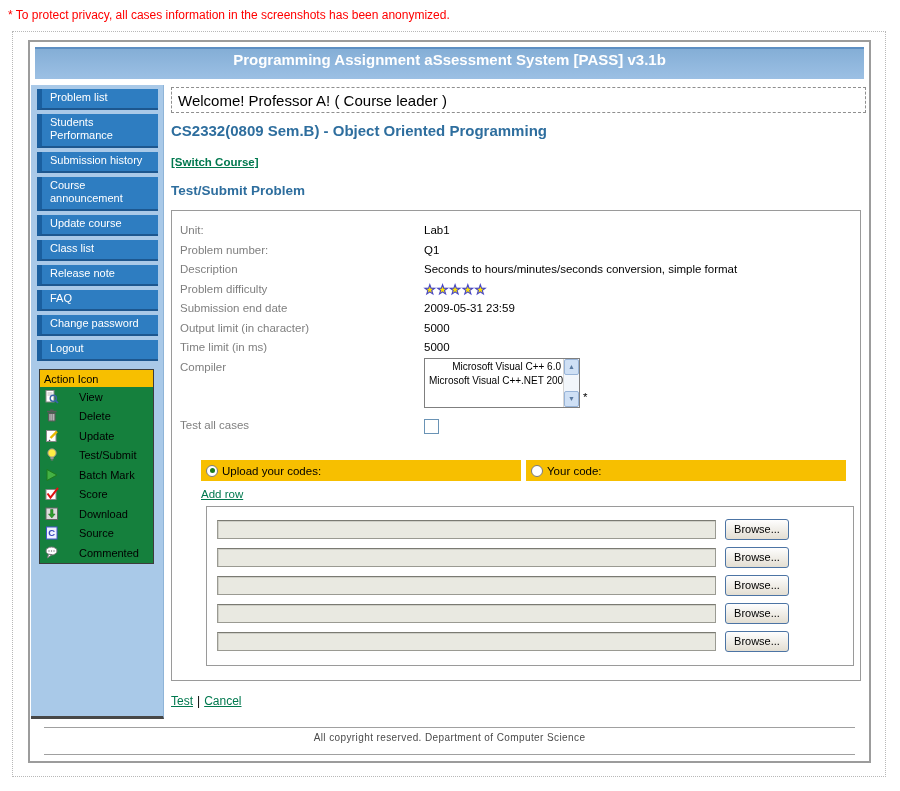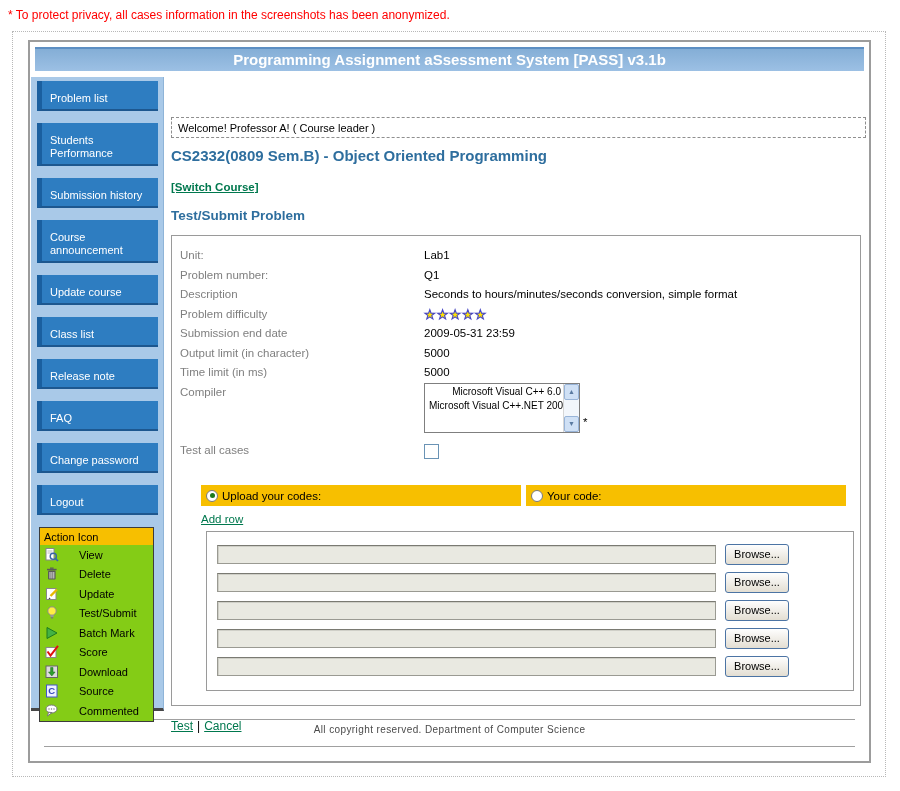--- a/index.html
+++ b/index.html
@@ -11,46 +11,46 @@
 
   .outer {
     position:absolute; left:12px; top:31px; width:874px; height:746px;
     border:1px dotted #b8b8b8; background:#fff; box-sizing:border-box;
   }
   .frame {
     position:absolute; left:15px; top:8px; width:843px; height:723px;
     border:2px solid #9c9c9c; box-sizing:border-box; background:#fff;
   }
   .app-header {
-    margin:5px 5px 6px; height:24px; box-sizing:border-box;
+    margin:5px 5px 6px; height:32px; box-sizing:border-box;
     background:linear-gradient(#84aed6,#9cc0e4); border-top:2px solid #5d8fc3;
     text-align:center; color:#ffffff; font-weight:bold; font-size:15px; line-height:21px;
   }
   .body-row { display:flex; height:634px; align-items:stretch; }
 
   
   .sidebar {
     width:133px; margin-left:1px; background:#a9c9e8; box-sizing:border-box;
     border-right:1px solid #8fb4d8; border-bottom:3px solid #474747; padding-top:4px;
   }
   .menu { padding:0 5px 0 6px; }
   .menu-item {
     background:#2e7dc1; border-left:5px solid #1a5f9f; border-bottom:2px solid #1d578f;
-    color:#ffffff; font-size:11px; line-height:13px; padding:11px 4px 4px 8px;
-    margin-bottom:12px; white-space:pre-line; cursor:pointer;
-  }
-  .legend { margin:8px 9px 0 8px; background:#84cc16; border:1px solid #3c3c3c; }
+    color:#ffffff; font-size:11px; line-height:13px; padding:2px 4px 4px 8px;
+    margin-bottom:4px; white-space:pre-line; cursor:pointer;
+  }
+  .legend { margin:8px 9px 0 8px; background:#15803d; border:1px solid #3c3c3c; }
   .legend-header { background:#f7bf00; font-size:11px; font-weight:normal; color:#000; padding:3px 4px 2px; }
   .legend-row { display:flex; align-items:center; height:19.5px; padding-left:5px; font-size:11px; color:#000; }
   .licon { width:14px; height:14px; margin-right:20px; display:inline-flex; align-items:center; justify-content:center; }
   .licon svg { display:block; }
 
   
   .content { flex:1; padding:2px 3px 0 7px; box-sizing:border-box; }
-  .welcome { border:1px dashed #8f8f8f; font-size:11px; padding:4px 6px 3px; color:#000;margin-top:38px; }
+  .welcome { border:1px dashed #8f8f8f; font-size:15px; padding:4px 6px 3px; color:#000; }
   .course-title { margin-top:9px; color:#2e6e9e; font-weight:bold; font-size:15px; }
   .glink { color:#00784e; text-decoration:underline; cursor:pointer; }
   .switch { display:inline-block; margin-top:17px; font-size:11.5px; font-weight:bold; }
   .page-title { margin-top:13px; color:#2e6e9e; font-weight:bold; font-size:13.5px; }
 
   .form-box { margin:12px 5px 0 0; border:1px solid #9a9a9a; padding:10px 0 14px 8px; }
   .frow { display:flex; font-size:11.5px; line-height:19.5px;gap:20px; }
   .flabel { width:224px; color:#7f7f7f; flex:0 0 224px; }
   .fvalue { color:#000; }
   .stars {

